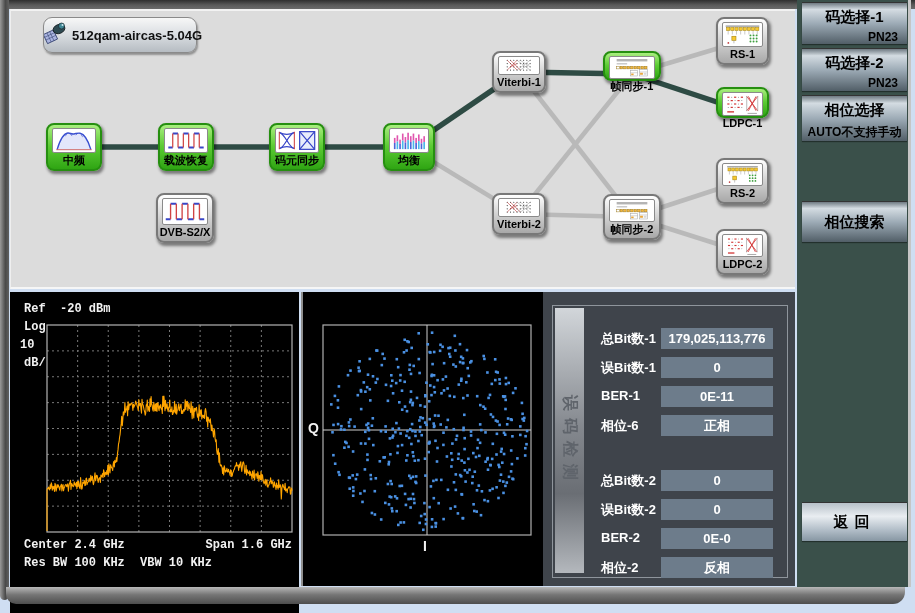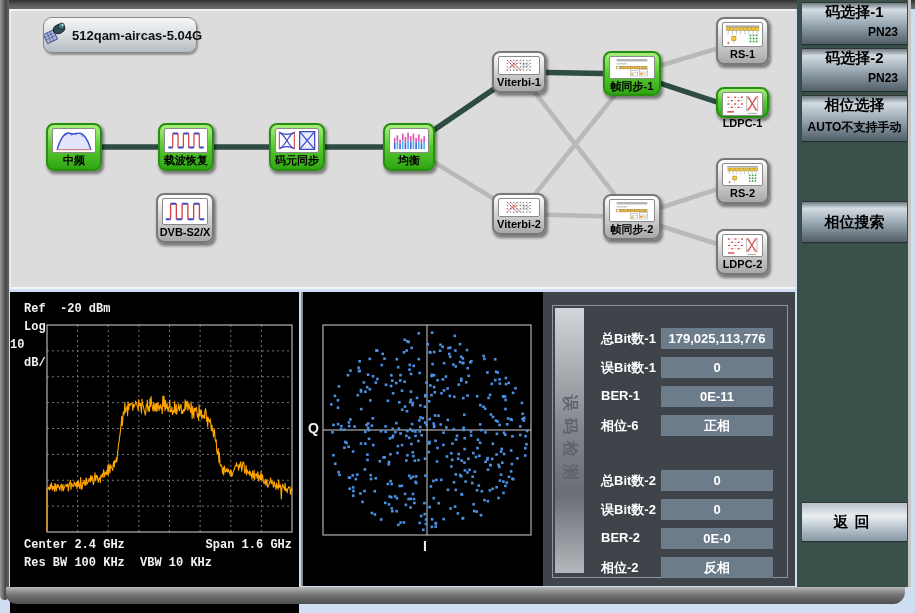--- a/index.html
+++ b/index.html
@@ -26,21 +26,21 @@
   #stats-panel{position:absolute;left:543px;top:292px;width:252px;height:294px;background:#3f444b;}
   #stats-inner{position:absolute;left:9px;top:13px;width:234px;height:271px;border:1px solid #8f959c;}
   #side-strip{position:absolute;left:2px;top:2px;width:29px;height:265px;background:linear-gradient(180deg,#d2d6da,#84888e 45%,#6a6e74 70%,#b4b8bd);display:flex;align-items:center;justify-content:center;}
   #side-strip span{writing-mode:vertical-rl;text-orientation:sideways;font-size:16px;font-weight:bold;color:#5f646b;letter-spacing:7px;}
   .stat-row{position:absolute;left:40px;height:21px;}
   .stat-label{position:absolute;left:8px;top:2px;font-size:13px;font-weight:bold;color:#fff;white-space:nowrap;}
   .stat-value{position:absolute;left:68px;top:0;width:112px;height:21px;background:#6d7c8b;color:#fff;font-size:13px;font-weight:bold;text-align:center;line-height:21px;}
   
   #sidebar{position:absolute;left:797px;top:0;width:111px;height:587px;background:#3a504a;border-right:3px solid #c6c6c6;box-sizing:content-box;}
   .side-btn{position:absolute;left:5px;width:105px;background:linear-gradient(180deg,#6f7a82,#d4dce2 16%,#9dabb6 50%,#515e67 100%);border-top:1px solid #333;box-shadow:0 1px 1px rgba(0,0,0,.4);cursor:pointer;box-sizing:border-box;}
-  .side-btn .main{display:block;text-align:center;font-size:15px;font-weight:bold;color:#000;white-space:nowrap;}
+  .side-btn .main{display:block;text-align:center;font-size:15px;font-weight:bold;color:#000;margin-top:5px;white-space:nowrap;}
   .side-btn .sub{display:block;text-align:right;font-size:12px;font-weight:bold;color:#000;margin:3px 9px 0 0;white-space:nowrap;}
   .side-btn .sub.center{text-align:center;margin:4px 1px 0 1px;font-size:12px;}
   .side-btn.single{display:flex;align-items:center;justify-content:center;}
   .side-btn.single .main{margin-top:0;}
   #back-button{background:linear-gradient(180deg,#b7c1c9,#e9edf1 35%,#b3bfc9 70%,#8797a3 100%);}
   #back-button .main{letter-spacing:6px;}
 </style>
 </head>
 <body>
 
@@ -260,21 +260,21 @@
               <g stroke="#c23a3a" stroke-width="0.9" fill="none">
                 <path d="M4 5 L19 20 M4 20 L19 5 M9 5 L24 20 M9 15 L19 10"></path>
               </g>
               <g stroke="#9a9a9a" stroke-width="0.8" fill="none">
                 <path d="M19 5 L39 20 M19 20 L39 5 M24 5 L39 15 M24 20 L39 10"></path>
               </g>
             </svg>
           </div>
           <div class="block-label">Viterbi-2</div>
         </div>
-        <div class="block active" style="left: 592px; top: 40px; width: 58px; height: 45px;">
+        <div class="block active" style="left: 592px; top: 40px; width: 58px; height: 30px;">
           <div class="block-icon" style="height: 21px;">
             <svg viewBox="0 0 44 26">
               <rect x="3" y="2.5" width="38" height="3" fill="#b4b4b4"></rect>
               <rect x="3" y="7.5" width="13" height="1.8" fill="#c8c8c8"></rect>
               <g>
                 <rect x="3" y="11.5" width="3.2" height="3.2" fill="#ffffff" stroke="#9a7a20" stroke-width="0.6"></rect>
                 <rect x="7.3" y="11.5" width="3.2" height="3.2" fill="#f6b73c" stroke="#9a7a20" stroke-width="0.6"></rect>
                 <rect x="11.6" y="11.5" width="3.2" height="3.2" fill="#f6b73c" stroke="#9a7a20" stroke-width="0.6"></rect>
                 <rect x="15.899999999999999" y="11.5" width="3.2" height="3.2" fill="#f6b73c" stroke="#9a7a20" stroke-width="0.6"></rect>
                 <rect x="20.2" y="11.5" width="3.2" height="3.2" fill="#f6b73c" stroke="#9a7a20" stroke-width="0.6"></rect>
@@ -487,21 +487,21 @@
           </svg></span>
       <span class="t-label">512qam-aircas-5.04G</span>
     </div>
   </div>
 
   <div id="spectrum-panel">
     <div class="spec-text" style="left:14px;top:10px;">
       <span>Ref</span>&nbsp;&nbsp;<span>-20 dBm</span>
     </div>
     <div class="spec-text" style="left:14px;top:28px;">Log</div>
-    <div class="spec-text" style="left:0;top:46px;">10</div>
+    <div class="spec-text" style="left:10px;top:46px;">10</div>
     <div class="spec-text" style="left:14px;top:64px;">dB/</div>
     <svg id="spectrum-svg" width="289" height="294" style="position:absolute;left:0;top:0;">
         <line x1="67.625" y1="33" x2="67.625" y2="240" stroke="#787878" stroke-width="1" stroke-dasharray="2,3"></line>
         <line x1="37" y1="58.875" x2="282" y2="58.875" stroke="#787878" stroke-width="1" stroke-dasharray="2,3"></line>
         <line x1="98.25" y1="33" x2="98.25" y2="240" stroke="#787878" stroke-width="1" stroke-dasharray="2,3"></line>
         <line x1="37" y1="84.75" x2="282" y2="84.75" stroke="#787878" stroke-width="1" stroke-dasharray="2,3"></line>
         <line x1="128.875" y1="33" x2="128.875" y2="240" stroke="#787878" stroke-width="1" stroke-dasharray="2,3"></line>
         <line x1="37" y1="110.625" x2="282" y2="110.625" stroke="#787878" stroke-width="1" stroke-dasharray="2,3"></line>
         <line x1="159.5" y1="33" x2="159.5" y2="240" stroke="#787878" stroke-width="1" stroke-dasharray="2,3"></line>
         <line x1="37" y1="136.5" x2="282" y2="136.5" stroke="#787878" stroke-width="1" stroke-dasharray="2,3"></line>

